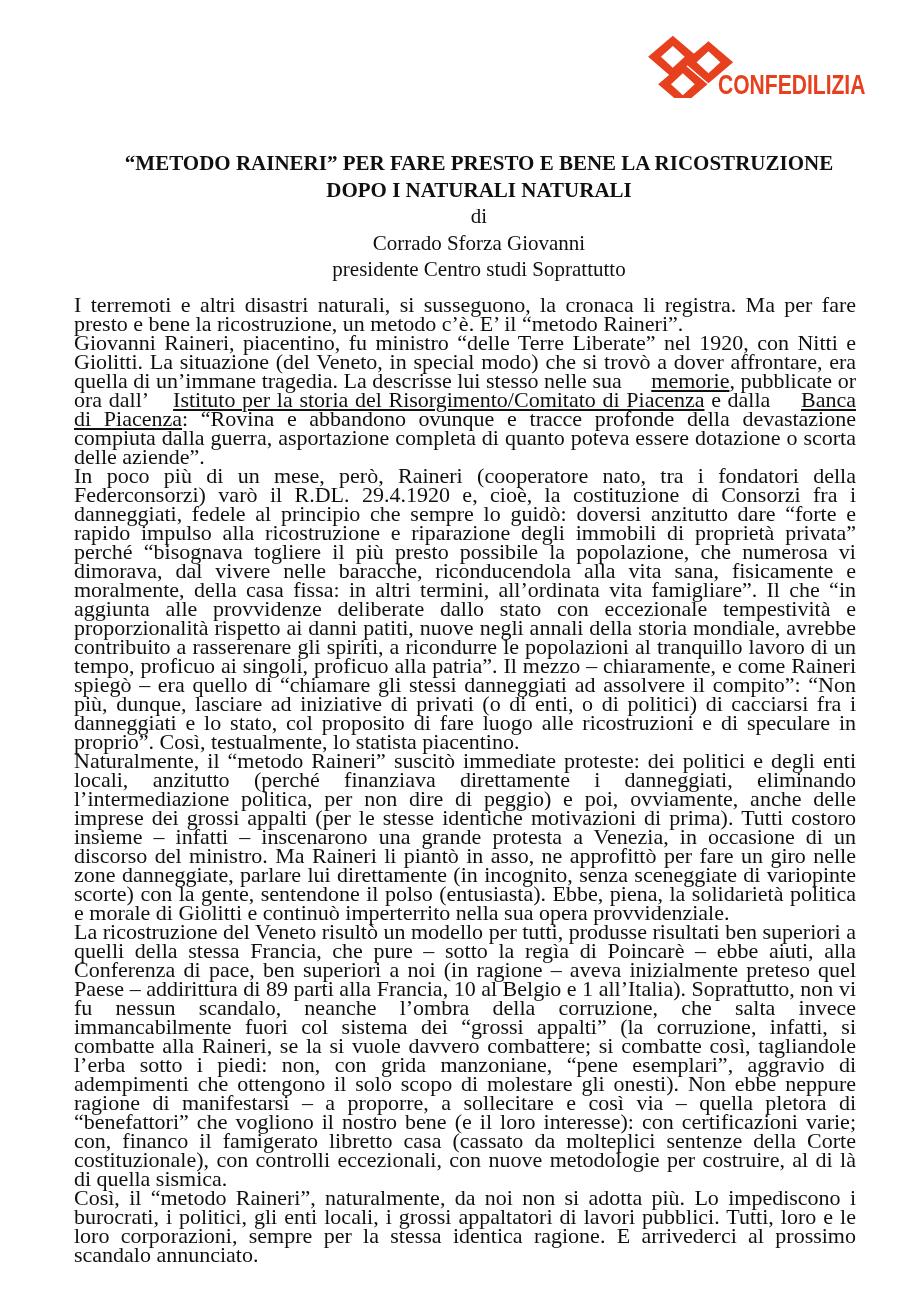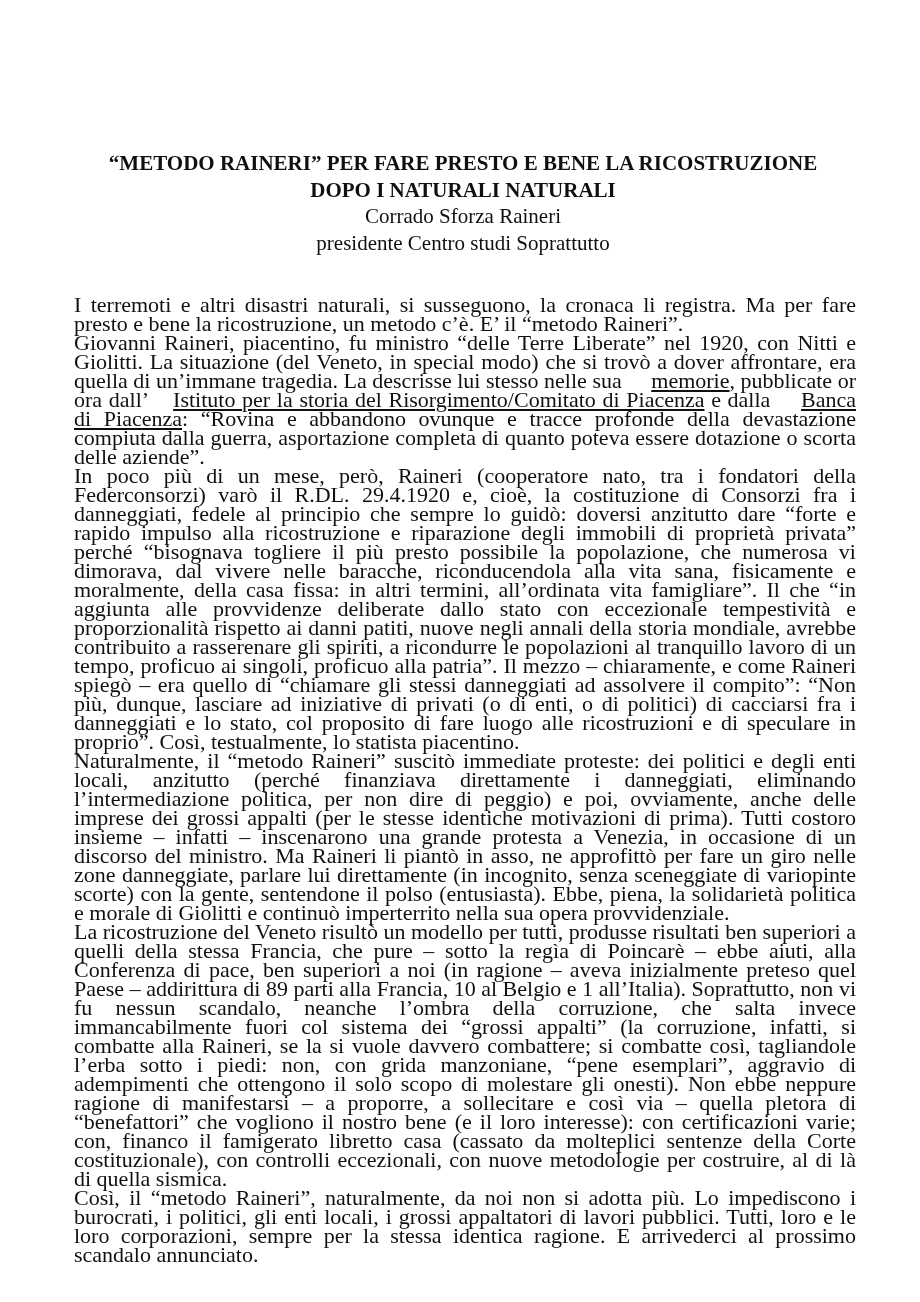--- a/index.html
+++ b/index.html
@@ -24,45 +24,54 @@
     line-height: 1;
     letter-spacing: 0px;
     color: #e6401e;
     white-space: nowrap;
     transform: scaleX(0.78);
     transform-origin: left bottom;
   }
 
   
   .header {
-    position: absolute; top: 150px; left: 70px; width: 786px;
+    position: absolute; top: 150px; left: 86px; width: 786px;
     text-align: center;
     font-size: 21px; line-height: 26.5px; font-family: Liberation Serif, serif;
   }
   .title { margin: 0; font-size: 21px; font-weight: bold; line-height: 26.5px; }
   .byline, .author, .role { font-weight: normal; }
 
   
   .article {
     position: absolute; top: 295px; left: 74px; width: 782px;
     text-align: justify;
     font-size: 22px; line-height: 19px;
   }
   .article p { margin: 0; }
   .u { text-decoration: underline; margin-left: 24px; }
 </style>
 </head>
 <body>
 
 <div class="page">
 
+  <div class="logo">
+    <svg class="logo-mark" width="88" height="64" viewBox="0 0 96 70" xmlns="http://www.w3.org/2000/svg">
+      <path fill="#e6401e" fill-rule="evenodd" d="M27 2 L54 25 L27 48 L0 25 Z M27 13 L40 25 L27 37 L14 25 Z"></path>
+      <path fill="#e6401e" fill-rule="evenodd" d="M66 8 L93 31 L66 54 L39 31 Z M66 19 L79 31 L66 43 L53 31 Z"></path>
+      <path fill="#e6401e" fill-rule="evenodd" d="M38 32 L65 55 L38 78 L11 55 Z M38 43 L51 55 L38 67 L25 55 Z"></path>
+    </svg>
+    <span class="wordmark">CONFEDILIZIA</span>
+  </div>
 
   <header class="header">
     <h1 class="title"><span>“METODO RAINERI” PER FARE PRESTO E BENE LA RICOSTRUZIONE</span><br><span>DOPO I NATURALI NATURALI</span></h1>
-    <div class="author">Corrado Sforza Raineri</div>
+    <div class="byline">di</div>
+    <div class="author">Corrado Sforza Giovanni</div>
     <div class="role">presidente Centro studi Soprattutto</div>
   </header>
 
   <main class="article">
     <p><span>I terremoti e altri disastri naturali, si susseguono, la cronaca li registra. Ma per fare presto e bene la ricostruzione, un metodo c’è. E’ il “metodo Raineri”.</span></p>
     <p><span>Giovanni Raineri, piacentino, fu ministro “delle Terre Liberate” nel 1920, con Nitti e Giolitti. La situazione (del Veneto, in special modo) che si trovò a dover affrontare, era quella di un’immane tragedia. La descrisse lui stesso nelle sua </span><span class="u">memorie</span><span>, pubblicate or ora dall’</span><span class="u">Istituto per la storia del Risorgimento/Comitato di Piacenza</span><span> e dalla </span><span class="u">Banca di Piacenza</span><span>: “Rovina e abbandono ovunque e tracce profonde della devastazione compiuta dalla guerra, asportazione completa di quanto poteva essere dotazione o scorta delle aziende”.</span></p>
     <p><span>In poco più di un mese, però, Raineri (cooperatore nato, tra i fondatori della Federconsorzi) varò il R.DL. 29.4.1920 e, cioè, la costituzione di Consorzi fra i danneggiati, fedele al principio che sempre lo guidò: doversi anzitutto dare “forte e rapido impulso alla ricostruzione e riparazione degli immobili di proprietà privata” perché “bisognava togliere il più presto possibile la popolazione, che numerosa vi dimorava, dal vivere nelle baracche, riconducendola alla vita sana, fisicamente e moralmente, della casa fissa: in altri termini, all’ordinata vita famigliare”. Il che “in aggiunta alle provvidenze deliberate dallo stato con eccezionale tempestività e proporzionalità rispetto ai danni patiti, nuove negli annali della storia mondiale, avrebbe contribuito a rasserenare gli spiriti, a ricondurre le popolazioni al tranquillo lavoro di un tempo, proficuo ai singoli, proficuo alla patria”. Il mezzo – chiaramente, e come Raineri spiegò – era quello di “chiamare gli stessi danneggiati ad assolvere il compito”: “Non più, dunque, lasciare ad iniziative di privati (o di enti, o di politici) di cacciarsi fra i danneggiati e lo stato, col proposito di fare luogo alle ricostruzioni e di speculare in proprio”. Così, testualmente, lo statista piacentino.</span></p>
     <p><span>Naturalmente, il “metodo Raineri” suscitò immediate proteste: dei politici e degli enti locali, anzitutto (perché finanziava direttamente i danneggiati, eliminando l’intermediazione politica, per non dire di peggio) e poi, ovviamente, anche delle imprese dei grossi appalti (per le stesse identiche motivazioni di prima). Tutti costoro insieme – infatti – inscenarono una grande protesta a Venezia, in occasione di un discorso del ministro. Ma Raineri li piantò in asso, ne approfittò per fare un giro nelle zone danneggiate, parlare lui direttamente (in incognito, senza sceneggiate di variopinte scorte) con la gente, sentendone il polso (entusiasta). Ebbe, piena, la solidarietà politica e morale di Giolitti e continuò imperterrito nella sua opera provvidenziale.</span></p>
     <p><span>La ricostruzione del Veneto risultò un modello per tutti, produsse risultati ben superiori a quelli della stessa Francia, che pure – sotto la regìa di Poincarè – ebbe aiuti, alla Conferenza di pace, ben superiori a noi (in ragione – aveva inizialmente preteso quel Paese – addirittura di 89 parti alla Francia, 10 al Belgio e 1 all’Italia). Soprattutto, non vi fu nessun scandalo, neanche l’ombra della corruzione, che salta invece immancabilmente fuori col sistema dei “grossi appalti” (la corruzione, infatti, si combatte alla Raineri, se la si vuole davvero combattere; si combatte così, tagliandole l’erba sotto i piedi: non, con grida manzoniane, “pene esemplari”, aggravio di adempimenti che ottengono il solo scopo di molestare gli onesti). Non ebbe neppure ragione di manifestarsi – a proporre, a sollecitare e così via – quella pletora di “benefattori” che vogliono il nostro bene (e il loro interesse): con certificazioni varie; con, financo il famigerato libretto casa (cassato da molteplici sentenze della Corte costituzionale), con controlli eccezionali, con nuove metodologie per costruire, al di là di quella sismica.</span></p>
     <p><span>Così, il “metodo Raineri”, naturalmente, da noi non si adotta più. Lo impediscono i burocrati, i politici, gli enti locali, i grossi appaltatori di lavori pubblici. Tutti, loro e le loro corporazioni, sempre per la stessa identica ragione. E arrivederci al prossimo scandalo annunciato.</span></p>

